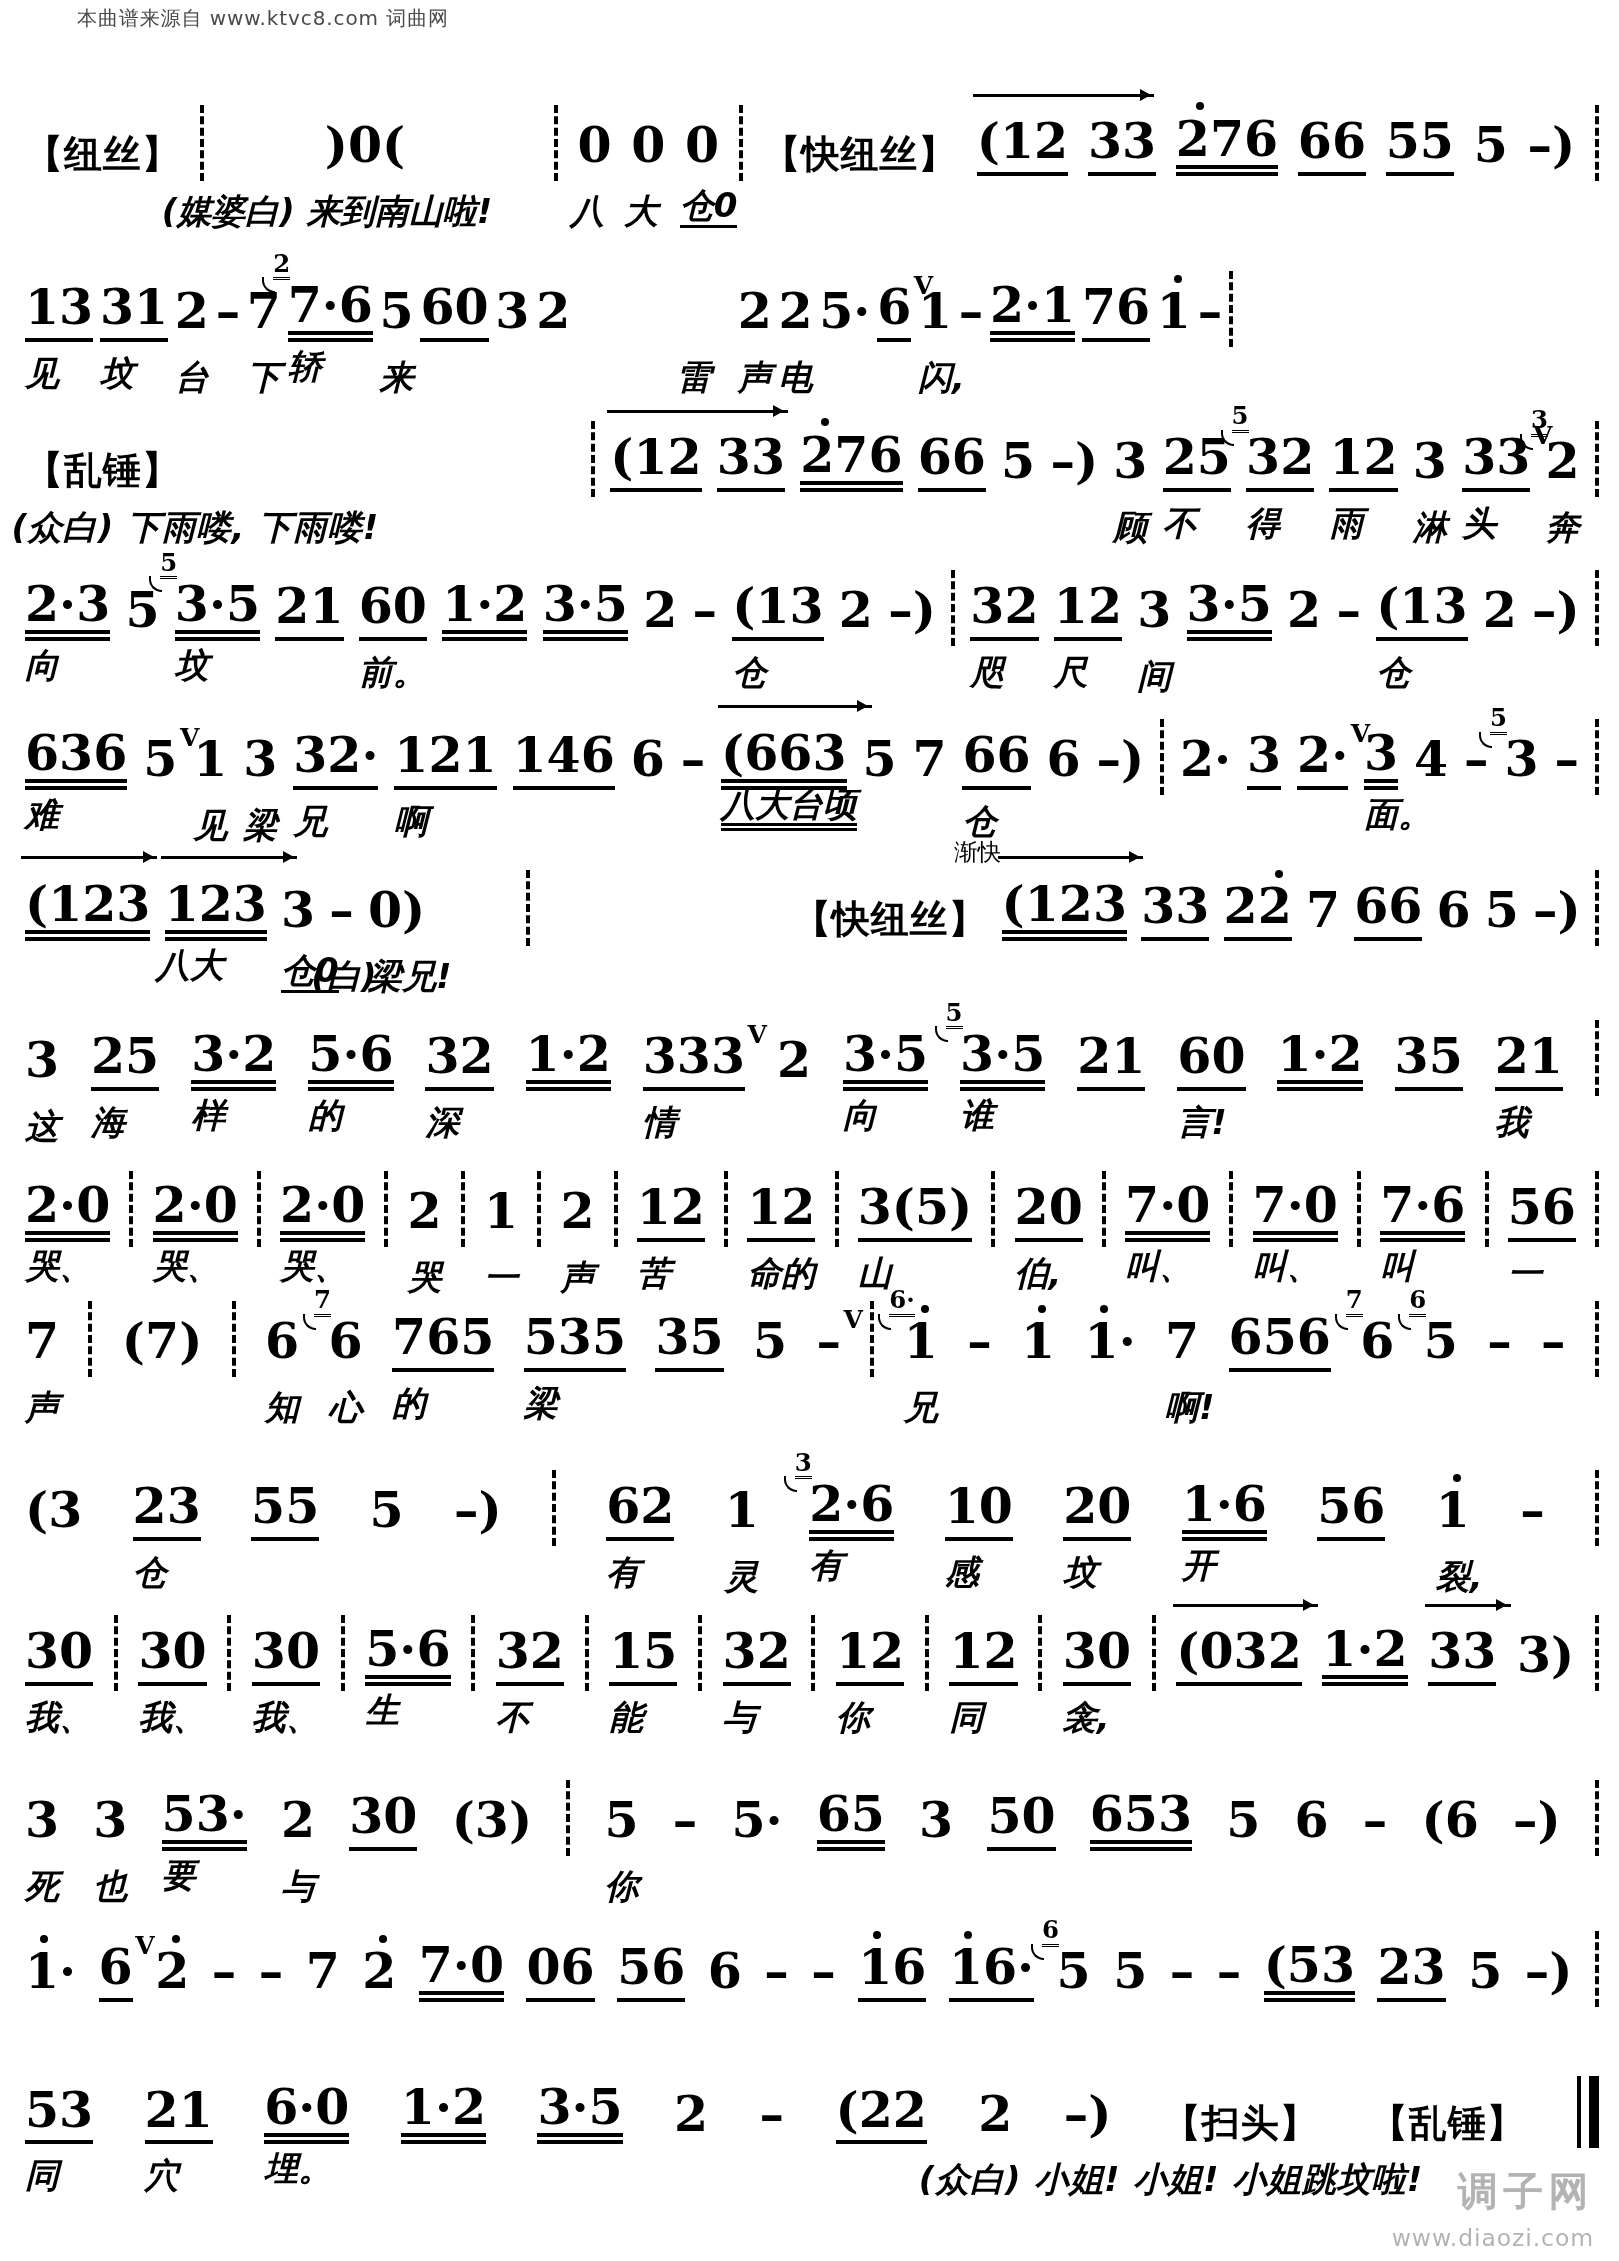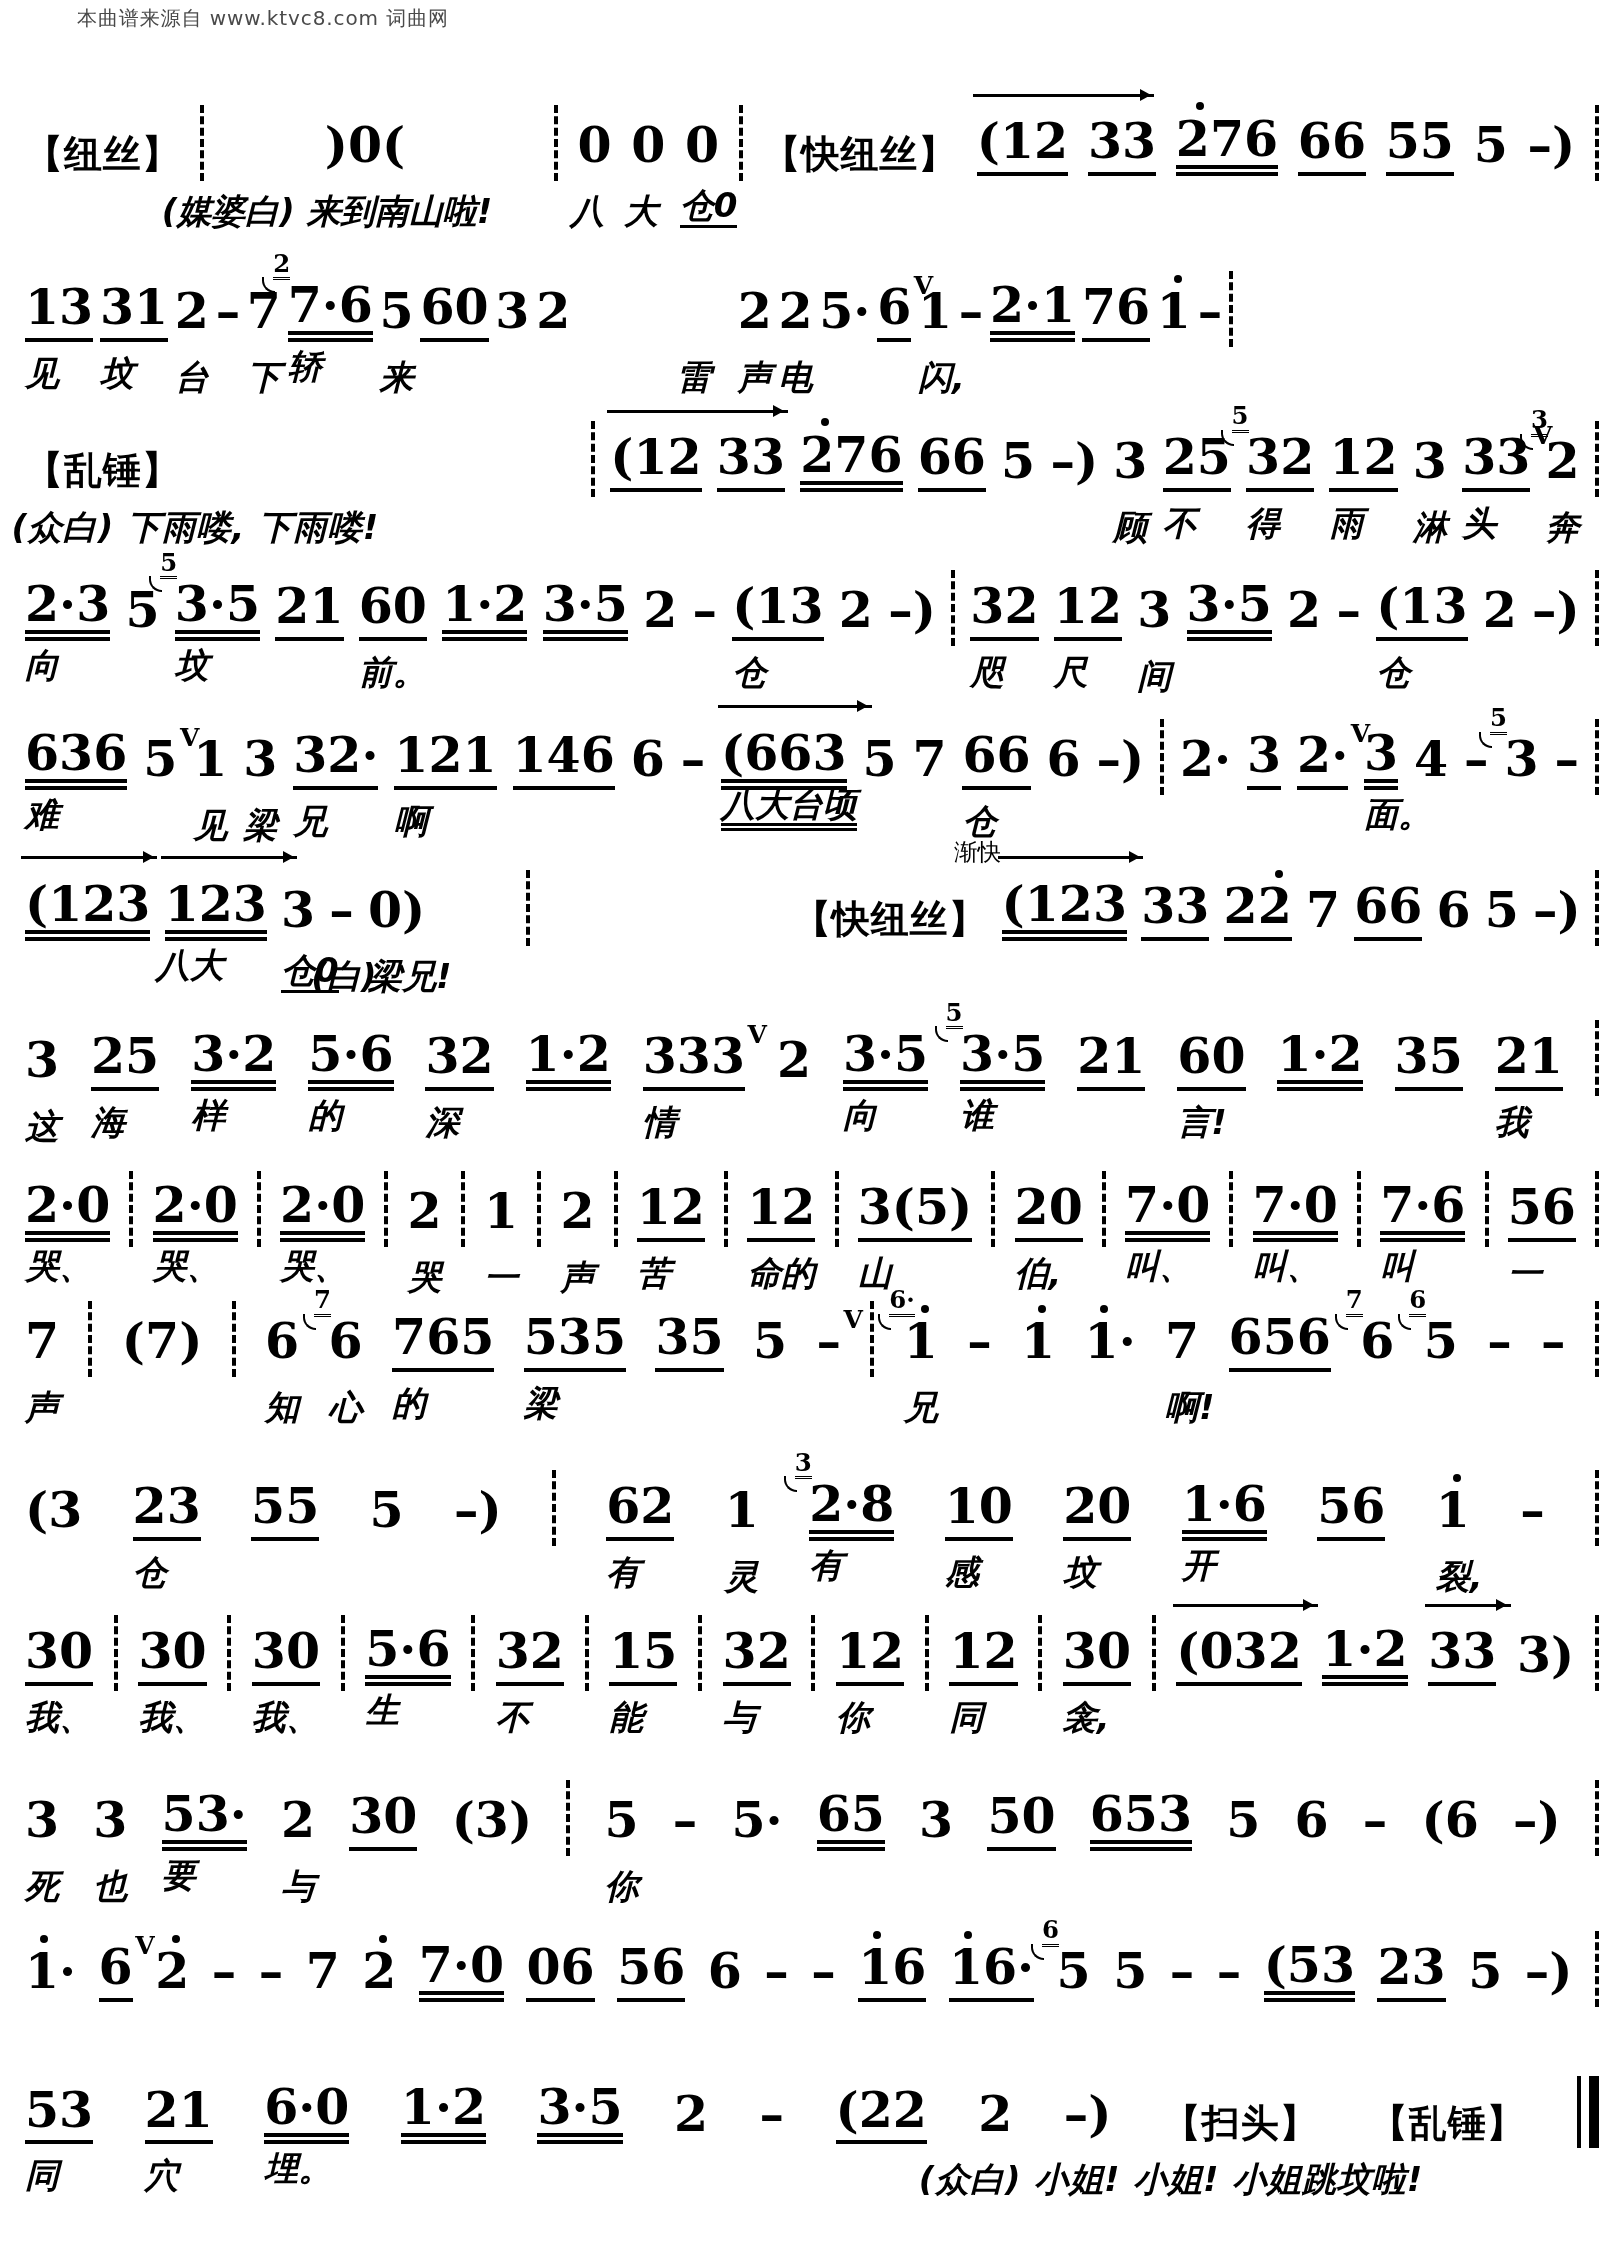--- a/index.html
+++ b/index.html
@@ -28,20 +28,24 @@
   .wm-top{position:absolute;left:77px;top:5.4px;font:400 20px "DejaVu Sans",sans-serif;color:#4a4a4a;letter-spacing:0.9px;}
   .wm-bottom{position:absolute;right:25px;top:2164px;text-align:right;color:#b3b3b3;}
   .wm-site{font:700 40px "DejaVu Sans",sans-serif;letter-spacing:5.4px;}
   .wm-url{font:400 23.5px "DejaVu Sans",sans-serif;margin-top:5.4px;letter-spacing:0.9px;}
 </style>
 </head>
 <body>
 
 <div id="stage">
   <div class="wm-top">本曲谱来源自 www.ktvc8.com 词曲网</div>
+  <div class="wm-bottom">
+    <div class="wm-site">调子网</div>
+    <div class="wm-url">www.diaozi.com</div>
+  </div>
 <div class="line" style="top: 105px;">
       <span class="lbl">【纽丝】</span>
       <span class="bar"></span>
       <span class="sp" style="width: 81px;"></span>
       <span class="tok"><span class="txt">)0(</span><span class="ly" style="left: -163px;">(媒婆白) 来到南山啦!</span></span>
       <span class="sp" style="width: 109px;"></span>
       <span class="bar"></span>
       <span class="tok"><span class="txt">0</span><span class="ly" style="left: -7.2px;">八</span></span>
       <span class="tok"><span class="txt">0</span><span class="ly" style="left: -7.2px;">大</span></span>
       <span class="tok"><span class="txt">0</span><span class="ly lyu1" style="left: -5.4px;">仓0</span></span>
@@ -248,21 +252,21 @@
     </div>
     <div class="line" style="top: 1470px;">
       <span class="tok"><span class="txt">(3</span></span>
       <span class="tok u1"><span class="txt">23</span><span class="ly" style="left: 0px;">仓</span></span>
       <span class="tok u1"><span class="txt">55</span></span>
       <span class="tok"><span class="txt">5</span></span>
       <span class="tok"><span class="txt">–)</span></span>
       <span class="bar"></span>
       <span class="tok u1"><span class="txt">62</span><span class="ly" style="left: 0px;">有</span></span>
       <span class="tok"><span class="txt">1</span><span class="ly" style="left: 0px;">灵</span></span>
-      <span class="tok u2"><span class="grace">3</span><span class="txt">2·8</span><span class="ly" style="left: 0px;">有</span></span>
+      <span class="tok u2"><span class="grace">3</span><span class="txt">2·6</span><span class="ly" style="left: 0px;">有</span></span>
       <span class="tok u1"><span class="txt">10</span><span class="ly" style="left: 0px;">感</span></span>
       <span class="tok u1"><span class="txt">20</span><span class="ly" style="left: 0px;">坟</span></span>
       <span class="tok u2"><span class="txt">1·6</span><span class="ly" style="left: 0px;">开</span></span>
       <span class="tok u1"><span class="txt">56</span></span>
       <span class="tok"><span class="da" style="left: 50%;"></span><span class="txt">1</span><span class="ly" style="left: 0px;">裂,</span></span>
       <span class="tok"><span class="txt">–</span></span>
       <span class="bar"></span>
     </div>
     <div class="line" style="top: 1615px;">
       <span class="tok u1"><span class="txt">30</span><span class="ly" style="left: 0px;">我、</span></span>

